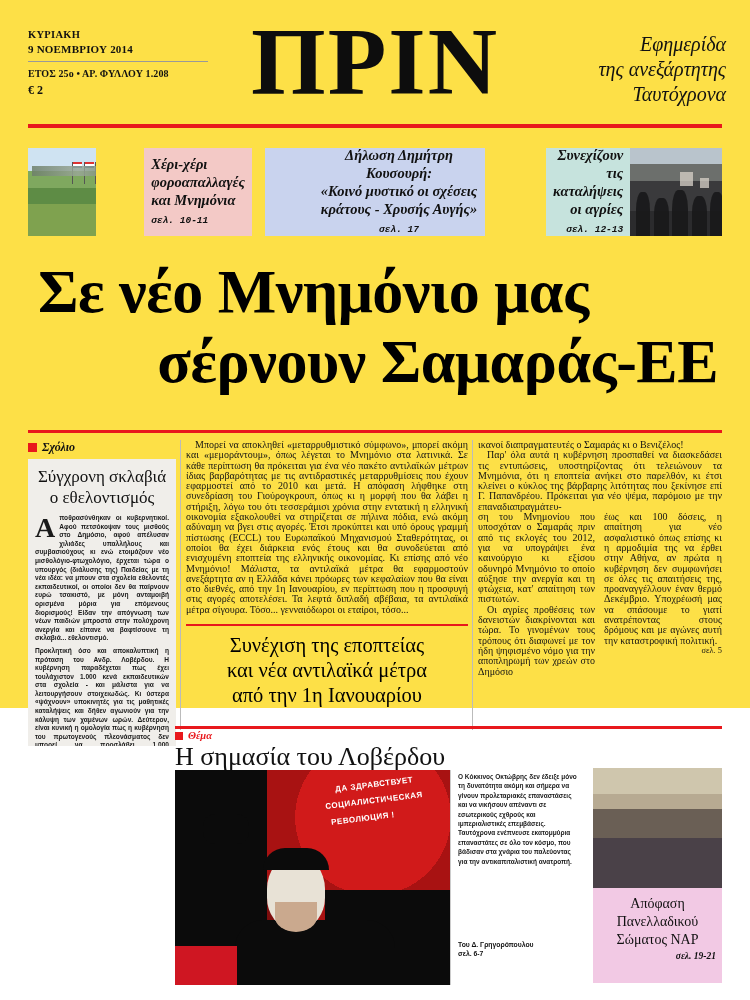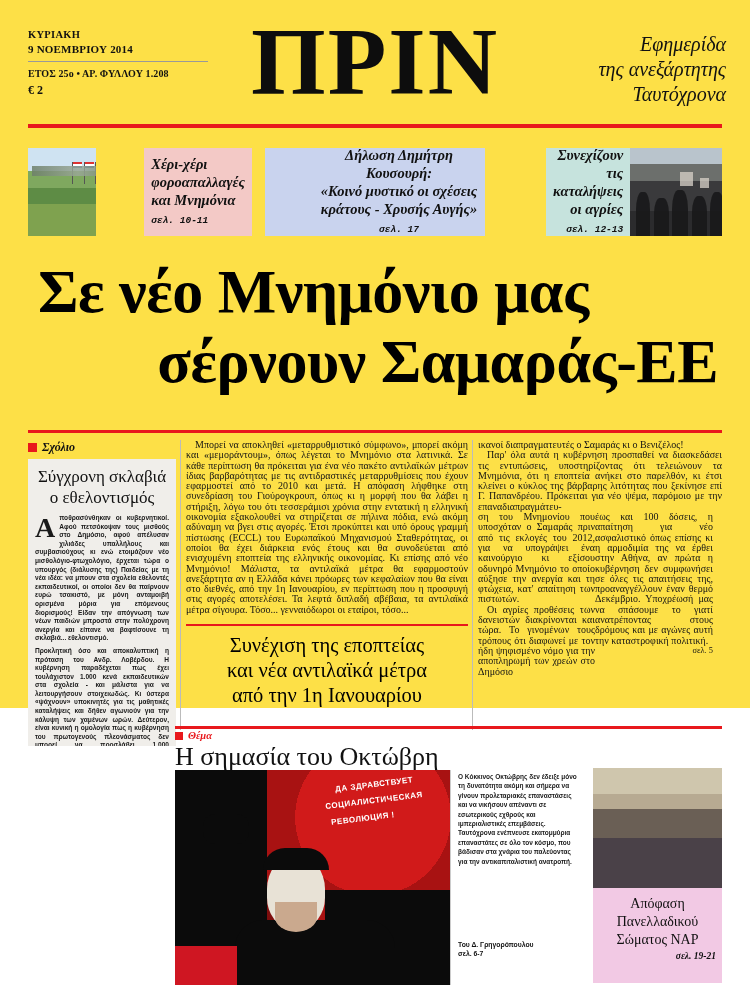--- a/index.html
+++ b/index.html
@@ -88,21 +88,21 @@
   .col-mid{position:absolute;left:158px;top:0;width:282px;}
   .col-right{position:absolute;left:450px;top:0;width:244px;}
   .artp{font-family:"Liberation Serif",serif;font-size:10px;line-height:10.3px;text-align:justify;
      margin:0 0 0 0;text-indent:9px;color:#131313;}
   .artp.noind{text-indent:0;}
 
   .subhead{margin:9px 0 8px 0;border-top:2.5px solid #e8181c;padding-top:7px;}
   .subhead .sl{font-family:"Liberation Serif",serif;font-size:20.5px;line-height:25px;
      text-align:center;font-weight:normal;color:#000;}
 
-  .rcol-inner{display:flex;}
+  .rcol-inner{display:flex;gap:9px;}
   .rcol-a{width:117px;}
   .rcol-b{width:118px;}
   .selx{text-align:right;font-family:"Liberation Serif",serif;font-size:8.4px;}
 
   
   .red-rule-bot{position:absolute;left:175px;top:726px;width:547px;height:2.5px;background:#e8181c;}
   .thema{position:absolute;left:175px;top:730px;width:547px;}
   .th-kicker{display:flex;align-items:center;gap:5px;font-family:"Liberation Serif",serif;
      font-style:italic;font-weight:bold;font-size:10.5px;color:#e8181c;}
   .th-sq{width:8px;height:8px;background:#e8181c;display:inline-block;}
@@ -258,21 +258,21 @@
       </div>
     </div>
   </div>
 
   <div class="red-rule-bot"></div>
   <div class="thema">
     <div class="th-kicker">
       <span class="th-sq"></span>
       <span>Θέμα</span>
     </div>
-    <div class="th-title">Η σημασία του Οκτώβρη</div>
+    <div class="th-title">Η σημασία του Λοβέρδου</div>
   </div>
 
   <div class="vline2"></div>
 
   <div class="poster">
     <div class="bg"></div>
     <div class="blk" style="left:0;top:0;width:92px;height:215px;"></div>
     <div class="blk" style="left:150px;top:120px;width:125px;height:95px;"></div>
     <div class="blk" style="left:60px;top:150px;width:160px;height:65px;border-radius:28px 28px 0 0;"></div>
     <div class="face"></div>

